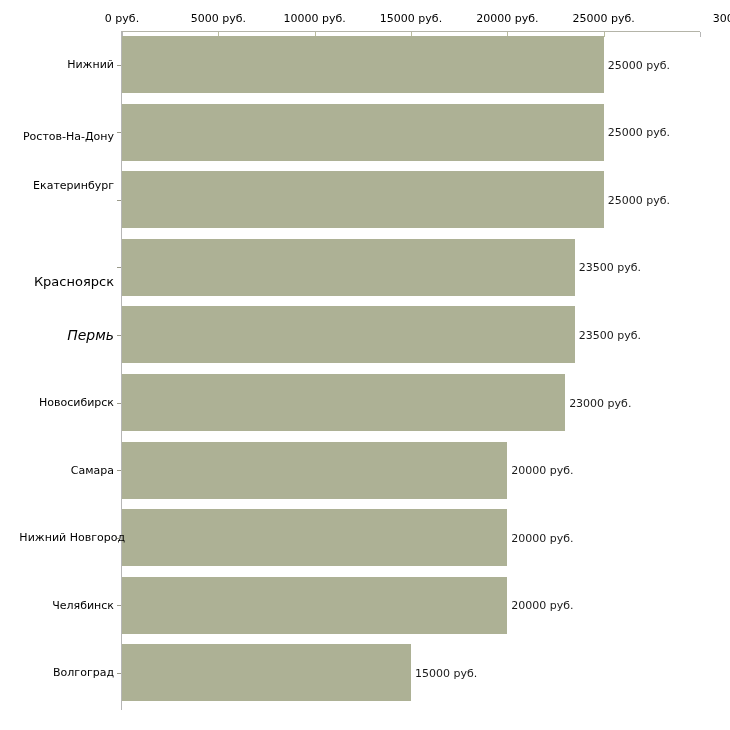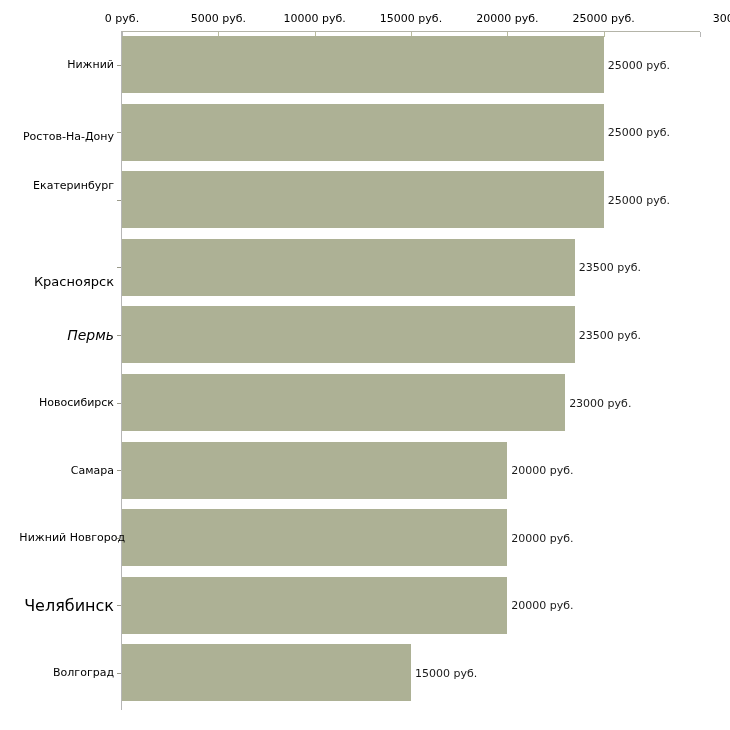--- a/index.html
+++ b/index.html
@@ -183,21 +183,21 @@
       </div>
       <div class="cat-label-wrap" style="top: 509.2px; margin-left: 11px;">
         <div style="font-size: 11px; white-space: nowrap; padding-right: 4px;">Нижний Новгород</div>
       </div>
       <div class="ytick" style="top: 537.7px;"></div>
       <div class="bar-row" style="top: 576.8px; width: 578px;">
         <div class="bar" style="width: 385.333px; background: rgb(173, 177, 149);"></div>
         <div class="bar-value" style="left: 385.333px;">20000 руб.</div>
       </div>
       <div class="cat-label-wrap" style="top: 576.8px;">
-        <div style="font-size: 16px; white-space: nowrap; padding-right: 4px; text-align: right;">Челябинск</div>
+        <div style="font-size: 11px; white-space: nowrap; padding-right: 4px; text-align: right;">Челябинск</div>
       </div>
       <div class="ytick" style="top: 605.3px;"></div>
       <div class="bar-row" style="top: 644.4px; width: 578px;">
         <div class="bar" style="width: 289px; background: rgb(173, 177, 149);"></div>
         <div class="bar-value" style="left: 289px;">15000 руб.</div>
       </div>
       <div class="cat-label-wrap" style="top: 644.4px;">
         <div style="font-size: 11px; white-space: nowrap; padding-right: 4px;">Волгоград</div>
       </div>
       <div class="ytick" style="top: 672.9px;"></div>

